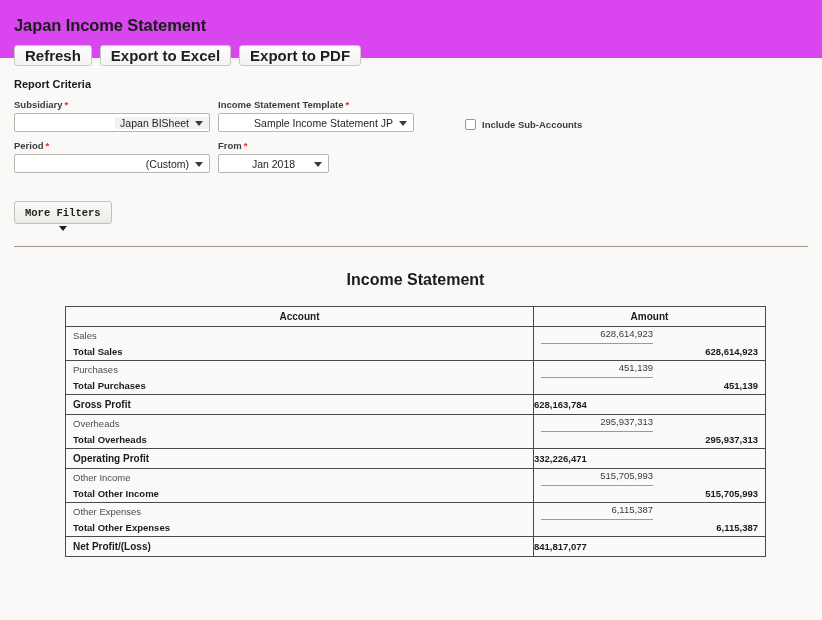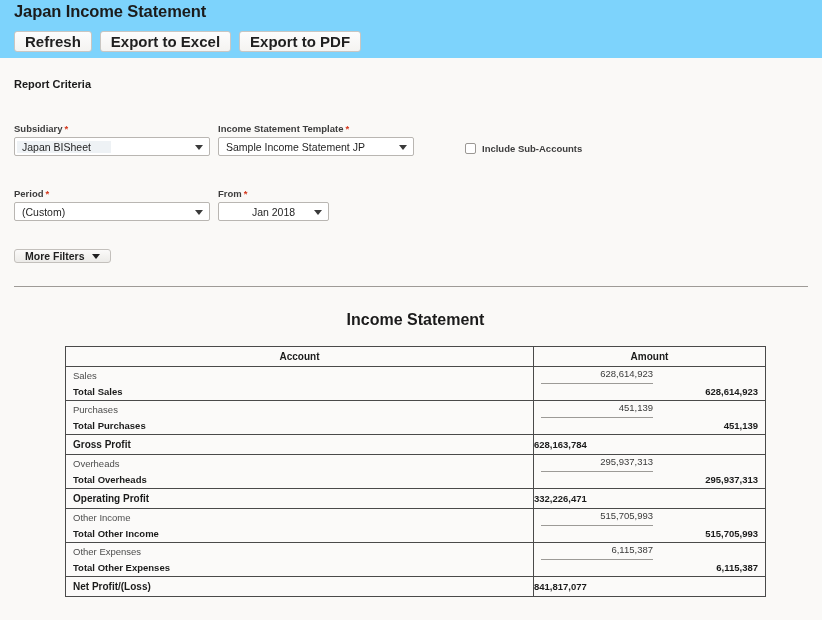--- a/index.html
+++ b/index.html
@@ -10,22 +10,22 @@
     width: 822px;
     height: 620px;
     background: #faf9f7;
     font-family: "Liberation Sans", sans-serif;
     color: #2b2b2b;
     overflow: hidden;
   }
 
   
   .page-header {
-    background: #7dd3fc;
-    padding: 2px 0 14px 0;
+    background: #d946ef;
+    padding: 16px 0 14px 0;
     height: 58px;
     box-sizing: border-box;
   }
   .page-title {
     font-size: 16.5px;
     font-weight: bold;
     color: #1b1b1b;
     margin: 0 0 10px 14px;
     letter-spacing: -0.1px;
   }
@@ -70,39 +70,39 @@
     display: flex;
     flex-direction: column;
     margin-right: 8px;
   }
   .field-label {
     font-size: 9.5px;
     font-weight: bold;
     color: #3d3d3d;
     margin-bottom: 3px;
     white-space: nowrap;
-    margin-top: 24px;
   }
   .req {
     color: #d4371c;
     font-weight: bold;
     margin-left: 2px;
   }
   .select-box {
     position: relative;
     background: #ffffff;
     border: 1px solid #b9b6b2;
     border-radius: 2px;
     height: 19px;
     box-sizing: border-box;
     display: flex;
     align-items: center;
     font-size: 10.5px;
     color: #1f1f1f;
     cursor: pointer;
+    justify-content: flex-end;
   }
   .select-box .val {
     padding-left: 7px;
     padding-right: 20px;
     white-space: nowrap;
     overflow: hidden;
   }
   .select-box.sel-highlight .val {
     background: #eef2f5;
     padding-left: 5px;
@@ -151,31 +151,32 @@
     color: #3d3d3d;
     margin-left: 6px;
     white-space: nowrap;
   }
 
   .more-filters {
     margin-top: 20px;
     background: linear-gradient(to bottom, #fbfaf9, #ecebe8);
     border: 1px solid #c3c0bc;
     border-radius: 3px;
-    font-family: Liberation Sans, sans-serif;
+    font-family: Liberation Mono, monospace;
     font-size: 10.5px;
     font-weight: bold;
     color: #1f1f1f;
     padding: 5px 10px;
-    height: 14px;
+    height: 23px;
     box-sizing: border-box;
     display: inline-flex;
     align-items: center;
     gap: 7px;
     cursor: pointer;
+    flex-direction: column;
   }
   .chevron {
     width: 0; height: 0;
     border-left: 4px solid transparent;
     border-right: 4px solid transparent;
     border-top: 5px solid #1f1f1f;
   }
 
   .divider {
     margin: 22px 14px 0 14px;

